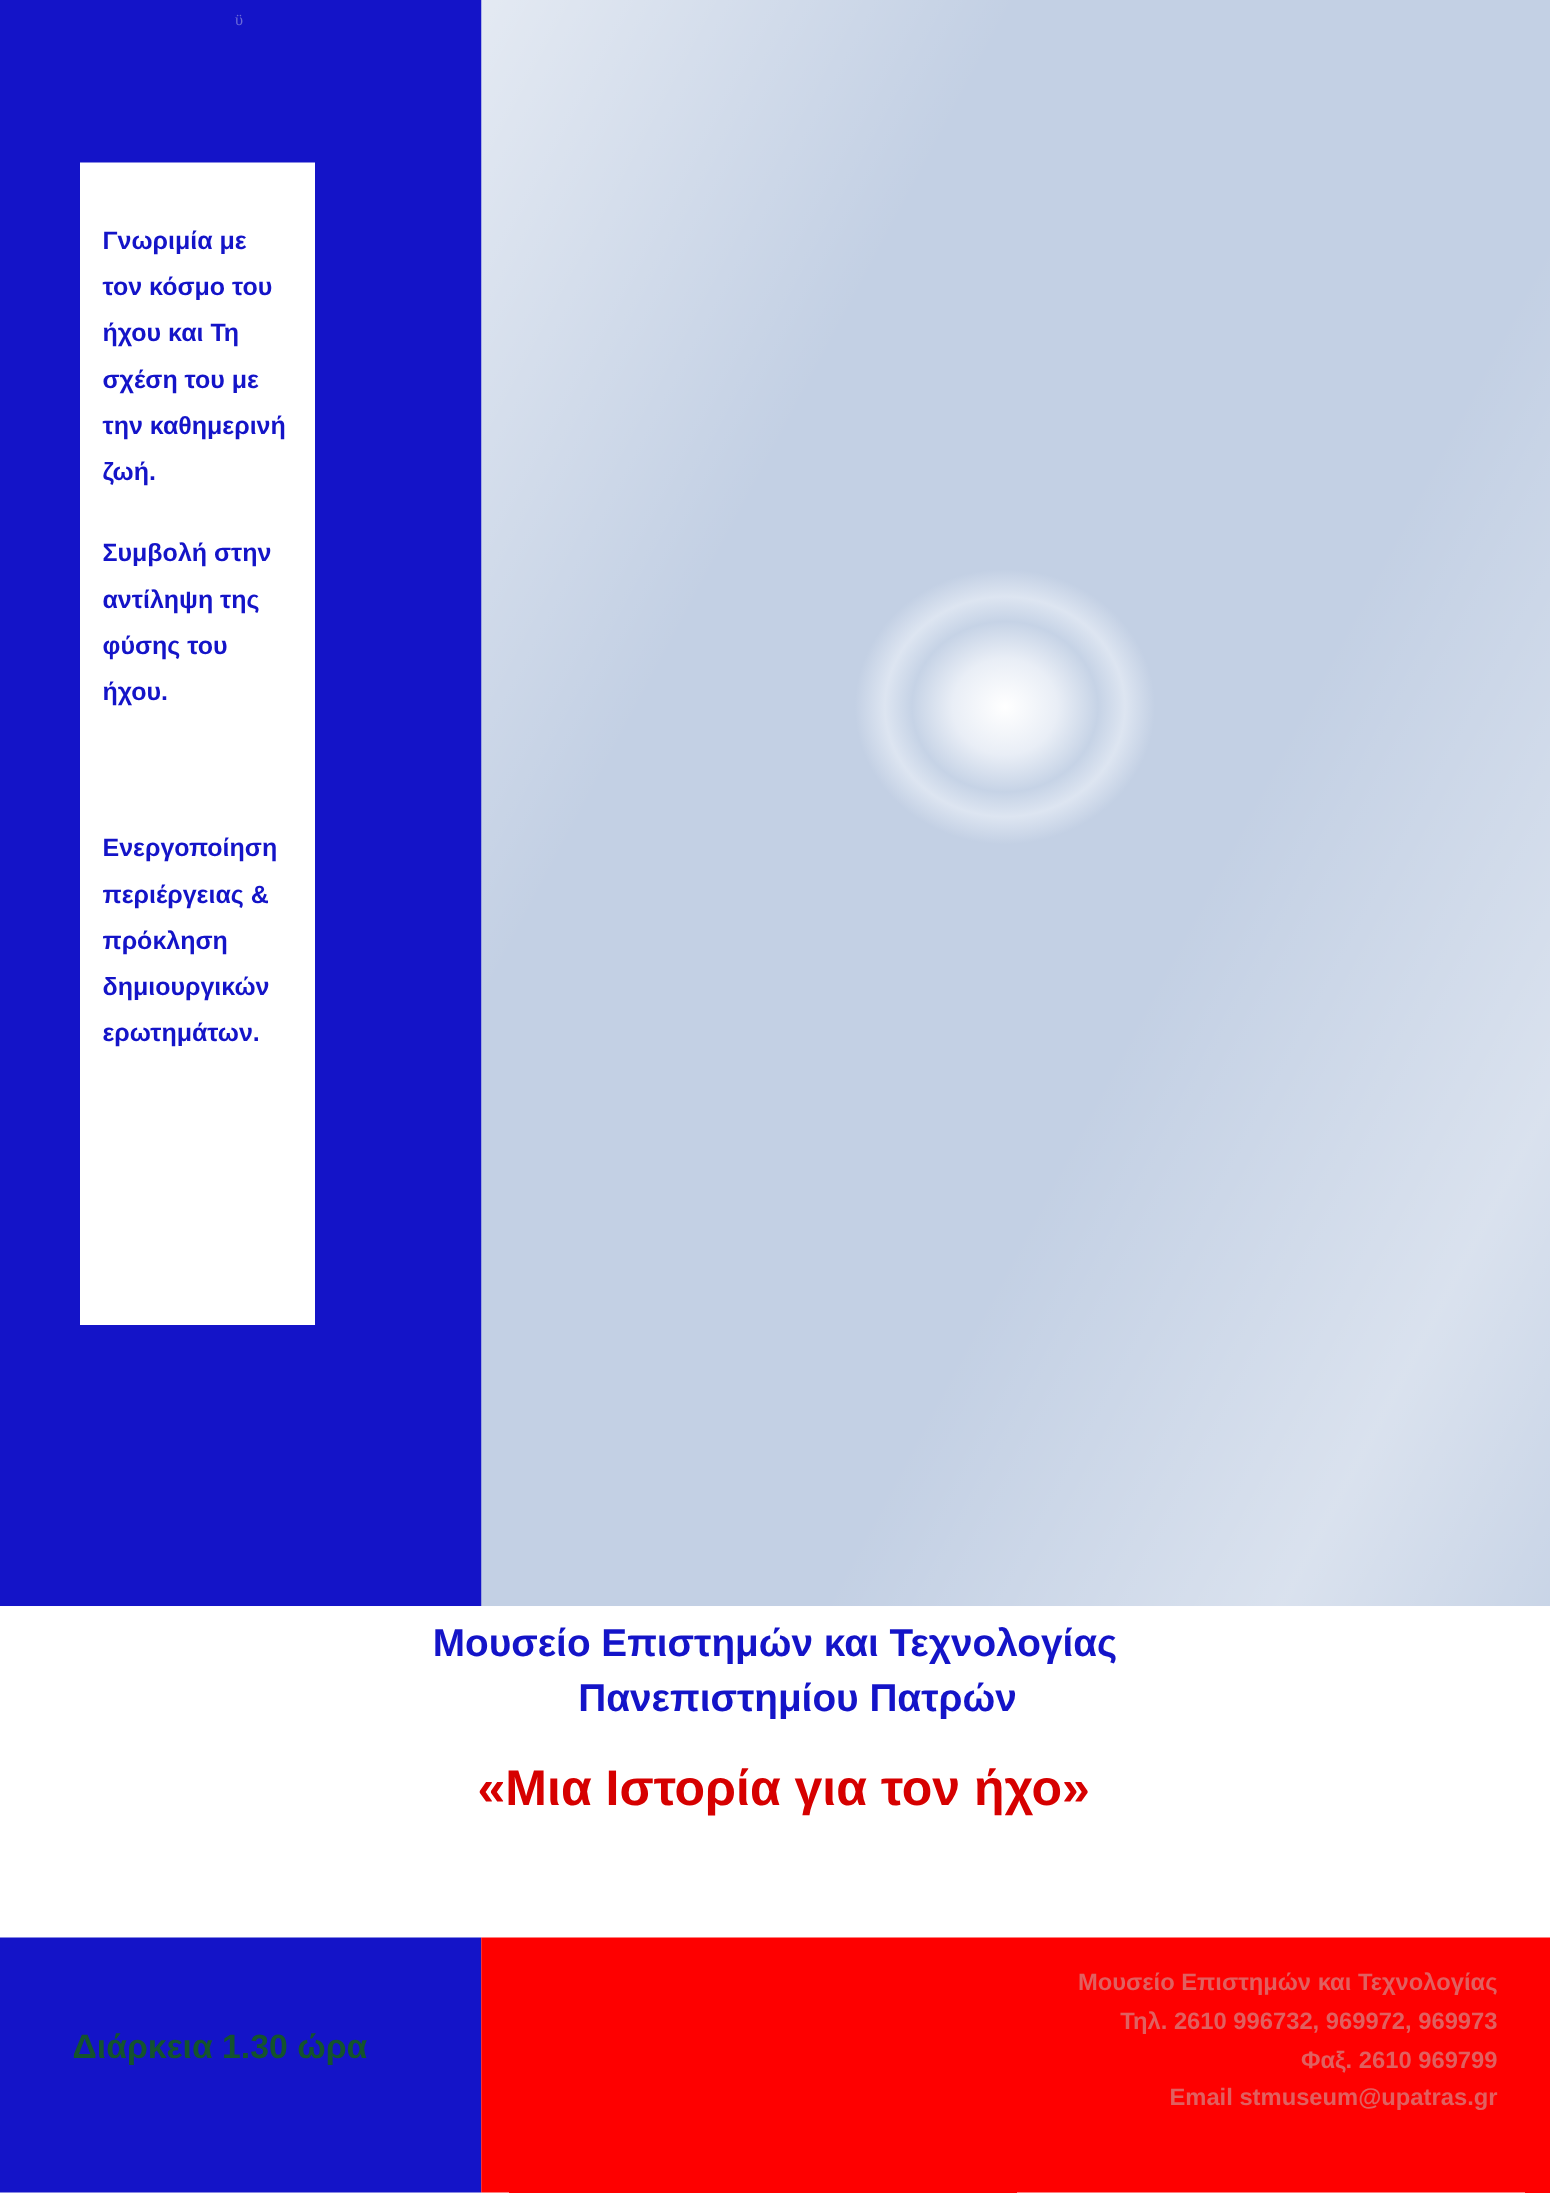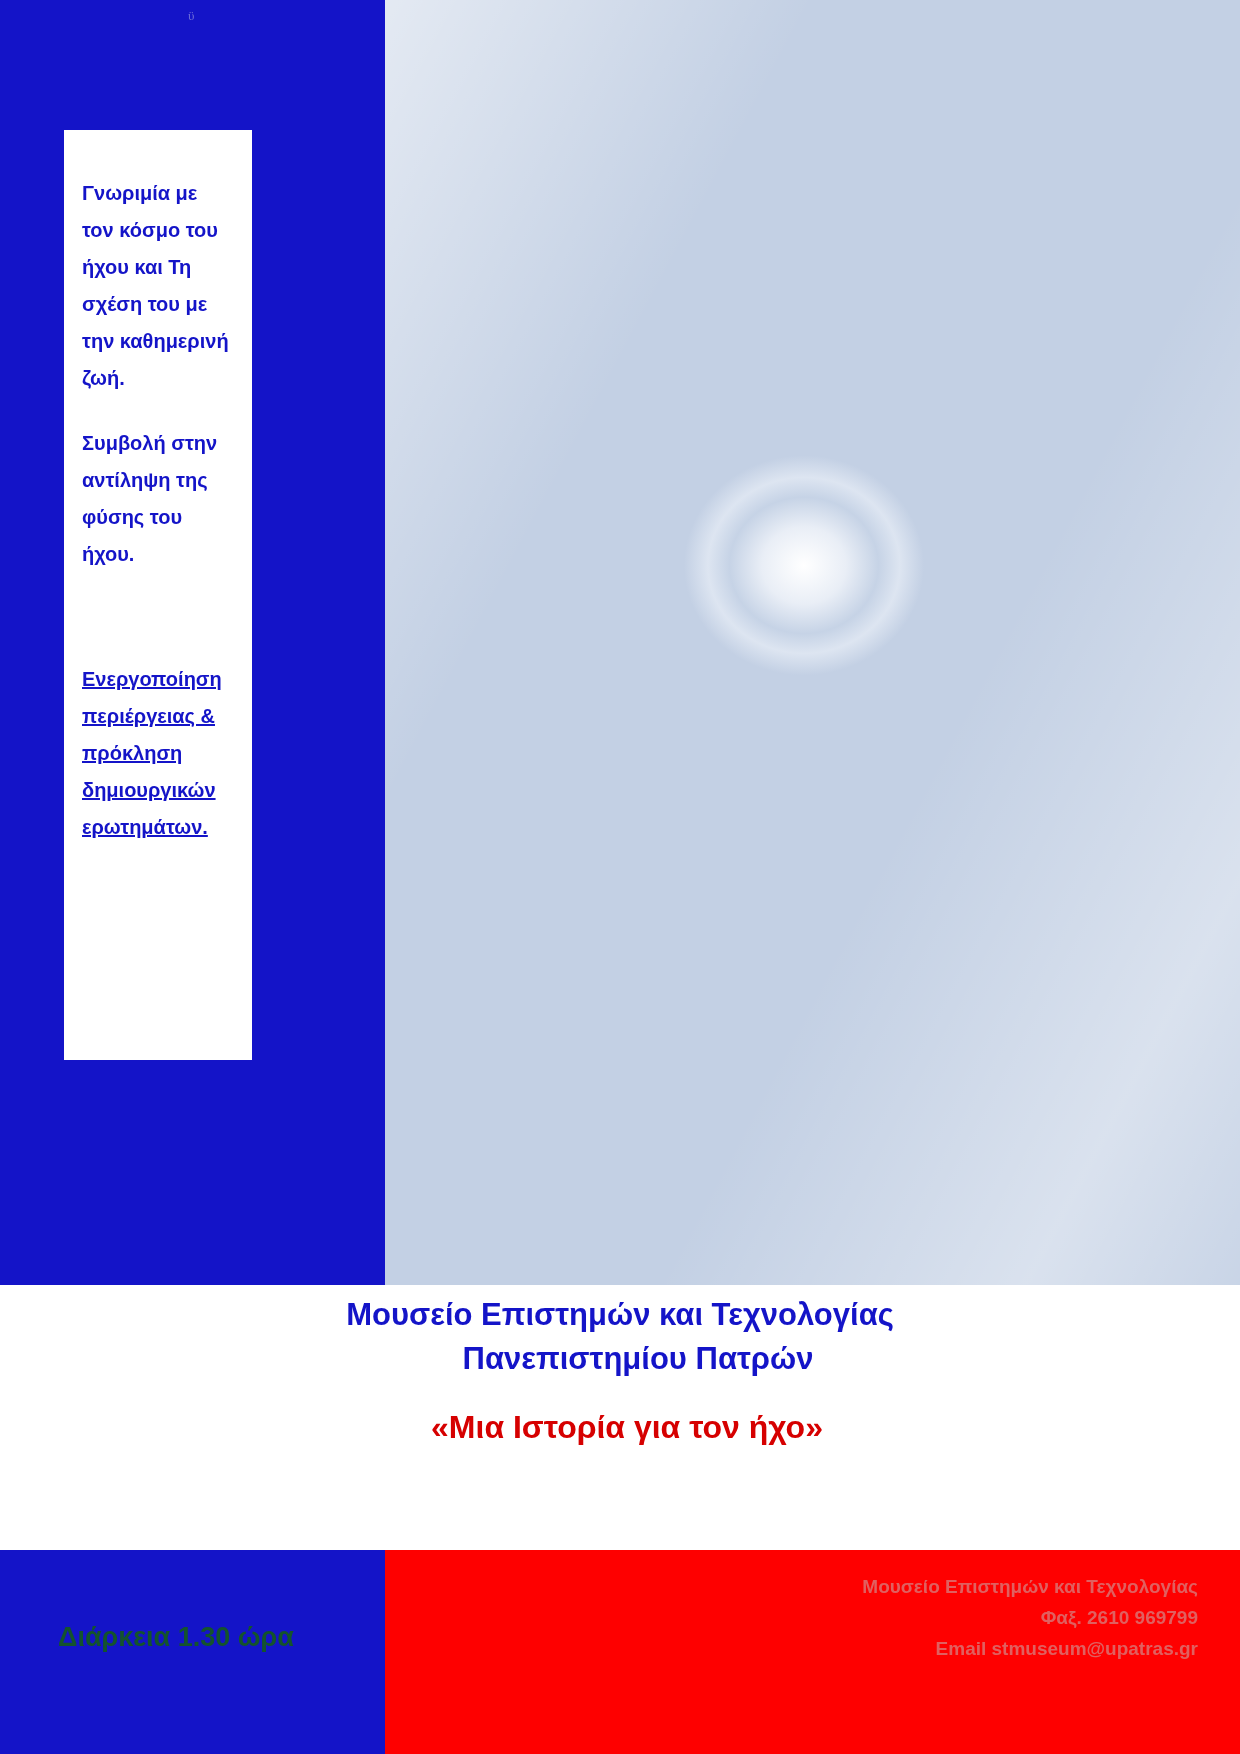--- a/index.html
+++ b/index.html
@@ -97,21 +97,20 @@
     line-height: 1.85;
   }
   .para {
     margin: 0 0 0 0;
   }
   .para + .para {
     margin-top: 28px;
   }
   .para.gap-big {
     margin-top: 88px;
-    text-decoration: underline;
   }
 
   
   .caption {
     position: absolute;
     left: 0;
     top: 1285px;
     width: 1240px;
     height: 265px;
     background: #ffffff;
@@ -130,21 +129,21 @@
     padding-left: 36px;
   }
   .subline {
     color: #1414c8;
     font-size: 21px;
     margin: 18px 0 0 0;
   }
   .title-main {
     color: #d60000;
     font-weight: bold;
-    font-size: 32px;
+    font-size: 40px;
     margin: 28px 0 0 14px;
   }
 
   
   .footer {
     position: absolute;
     left: 0;
     top: 1550px;
     width: 1240px;
     height: 204px;
@@ -213,18 +212,19 @@
     <p class="museum-line second">Πανεπιστημίου Πατρών</p>
     <p class="title-main">«Μια Ιστορία για τον ήχο»</p>
   </div>
 
   <div class="footer">
     <div class="footer-blue"></div>
     <div class="footer-red"></div>
     <div class="duration">Διάρκεια  1.30 ώρα</div>
     <div class="contact">
       <div class="row">Μουσείο Επιστημών και Τεχνολογίας</div>
+      <div class="row">Τηλ. 2610 996732, 969972, 969973</div>
       <div class="row">Φαξ. 2610 969799</div>
       <div class="row">Email stmuseum@upatras.gr</div>
     </div>
   </div>
 
 </div>
 
 </body></html>

